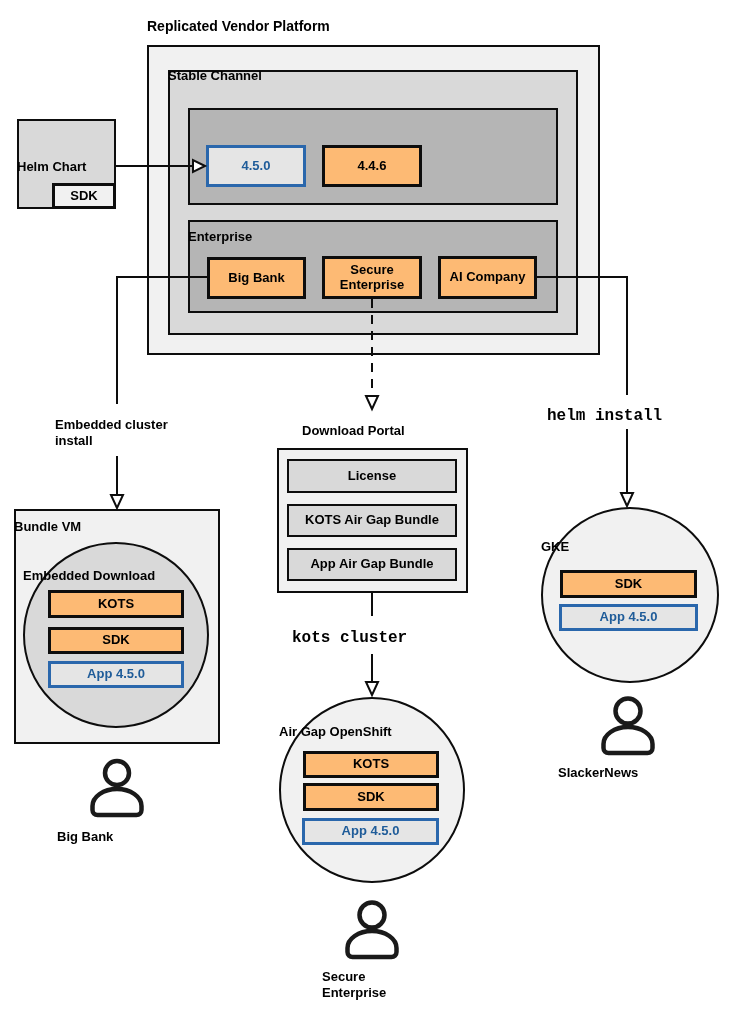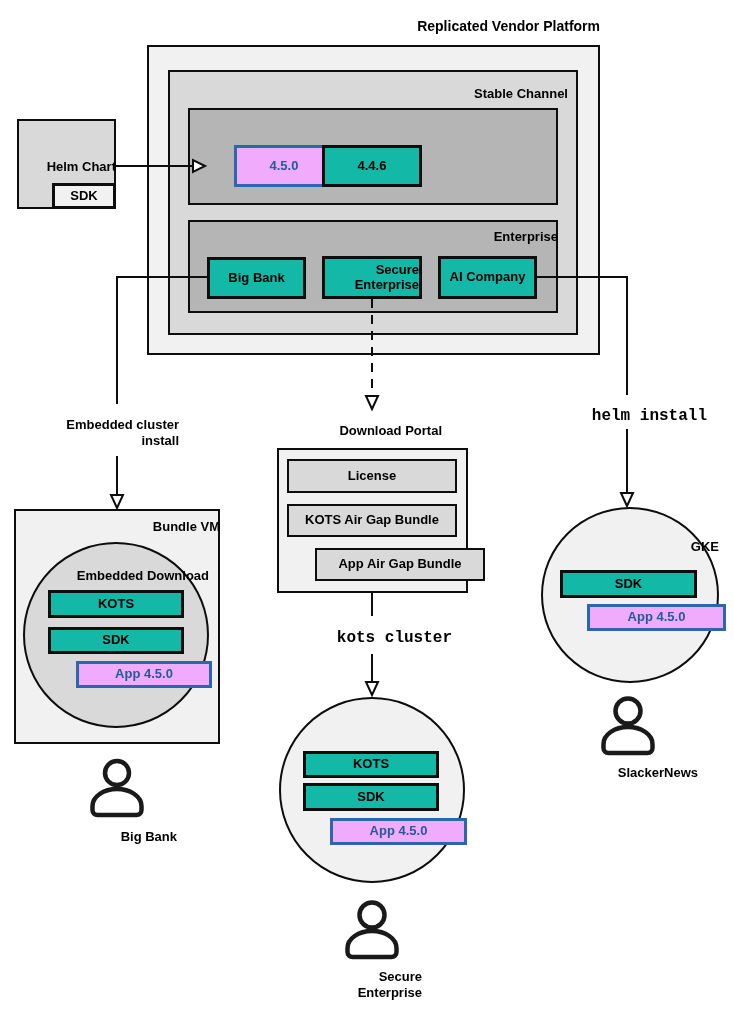--- a/index.html
+++ b/index.html
@@ -11,46 +11,46 @@
   }
   .box {
     position:absolute; border:2px solid #0d0d0d;
     display:flex; align-items:center; justify-content:center;
     text-align:center; font-size:13px; line-height:1.15;
   }
   .b3 { border-width:3px; }
   .fill-light { background:#f1f1f1; }
   .fill-mid   { background:#d9d9d9; }
   .fill-dark  { background:#b5b5b5; }
-  .fill-white { background:#14b8a6;text-align:right; }
-  .hl { background:#f0abfc; border-color:#2a67ac; color:#1f5c99;margin-left:28px; }
+  .fill-white { background:#fdba74; }
+  .hl { background:#e5e5e5; border-color:#2a67ac; color:#1f5c99; }
   .circle { border-radius:50%; }
   .lbl {
-    position:absolute; text-align:right; font-size:13px; line-height:1.25;
+    position:absolute; text-align:left; font-size:13px; line-height:1.25;
   }
   .title { font-size:14px; }
   .mono {
     font-family:"Liberation Mono","DejaVu Sans Mono",monospace;
     font-size:16px; font-weight:bold; letter-spacing:0;
   }
   svg.overlay {
     position:absolute; left:0; top:0; width:734px; height:1026px;
     pointer-events:none;
   }
 </style>
 </head>
 <body>
 
 <div class="canvas">
 
   <div class="lbl title" style="left:147px; top:18px; width:453px;">Replicated Vendor Platform</div>
 
   <div class="box fill-light" style="left:147px; top:45px; width:453px; height:310px;"></div>
   <div class="box fill-mid" style="left:168px; top:70px; width:410px; height:265px;"></div>
-  <div class="lbl" style="left:168px; top:86px; width:356px;margin-left:44px;">Stable Channel</div>
+  <div class="lbl" style="left:168px; top:68px; width:356px;">Stable Channel</div>
 
   <div class="box fill-dark" style="left:188px; top:108px; width:370px; height:97px;"></div>
 
   <div class="box b3 hl" style="left:206px; top:145px; width:100px; height:42px;">4.5.0</div>
   <div class="box b3 fill-white" style="left:322px; top:145px; width:100px; height:42px;">4.4.6</div>
 
   <div class="box fill-dark" style="left:188px; top:220px; width:370px; height:93px;"></div>
   <div class="lbl" style="left:188px; top:229px; width:370px;">Enterprise</div>
 
   <div class="box b3 fill-white" style="left:207px; top:257px; width:99px; height:42px;">Big Bank</div>
@@ -69,25 +69,26 @@
   <div class="lbl" style="left:23px; top:568px; width:186px;">Embedded Download</div>
   <div class="box b3 fill-white" style="left:48px; top:590px; width:136px; height:28px;">KOTS</div>
   <div class="box b3 fill-white" style="left:48px; top:627px; width:136px; height:27px;">SDK</div>
   <div class="box b3 hl" style="left:48px; top:661px; width:136px; height:27px;">App 4.5.0</div>
   <div class="lbl" style="left:57px; top:829px; width:120px;">Big Bank</div>
 
   <div class="lbl" style="left:302px; top:423px; width:140px;">Download Portal</div>
   <div class="box fill-light" style="left:277px; top:448px; width:191px; height:145px;"></div>
   <div class="box fill-mid" style="left:287px; top:504px; width:170px; height:33px;">KOTS Air Gap Bundle</div>
   <div class="box fill-mid" style="left:287px; top:459px; width:170px; height:34px;">License</div>
-  <div class="box fill-mid" style="left:287px; top:548px; width:170px; height:33px;margin-left:28px;">App Air Gap Bundle</div>
+  <div class="box fill-mid" style="left:287px; top:548px; width:170px; height:33px;">App Air Gap Bundle</div>
 
   <div class="lbl mono" style="left:292px; top:628px; width:160px;">kots cluster</div>
 
   <div class="box circle fill-light" style="left:279px; top:697px; width:186px; height:186px;"></div>
+  <div class="lbl" style="left:279px; top:724px; width:186px;">Air Gap OpenShift</div>
   <div class="box b3 fill-white" style="left:303px; top:751px; width:136px; height:27px;">KOTS</div>
   <div class="box b3 fill-white" style="left:303px; top:783px; width:136px; height:28px;">SDK</div>
   <div class="box b3 hl" style="left:302px; top:818px; width:137px; height:27px;">App 4.5.0</div>
   <div class="lbl" style="left:322px; top:969px; width:100px;">Secure Enterprise</div>
 
   <div class="lbl mono" style="left:547px; top:406px; width:160px;">helm install</div>
 
   <div class="box circle fill-light" style="left:541px; top:507px; width:178px; height:176px;"></div>
   <div class="lbl" style="left:541px; top:539px; width:178px;">GKE</div>
   <div class="box b3 fill-white" style="left:560px; top:570px; width:137px; height:28px;">SDK</div>

